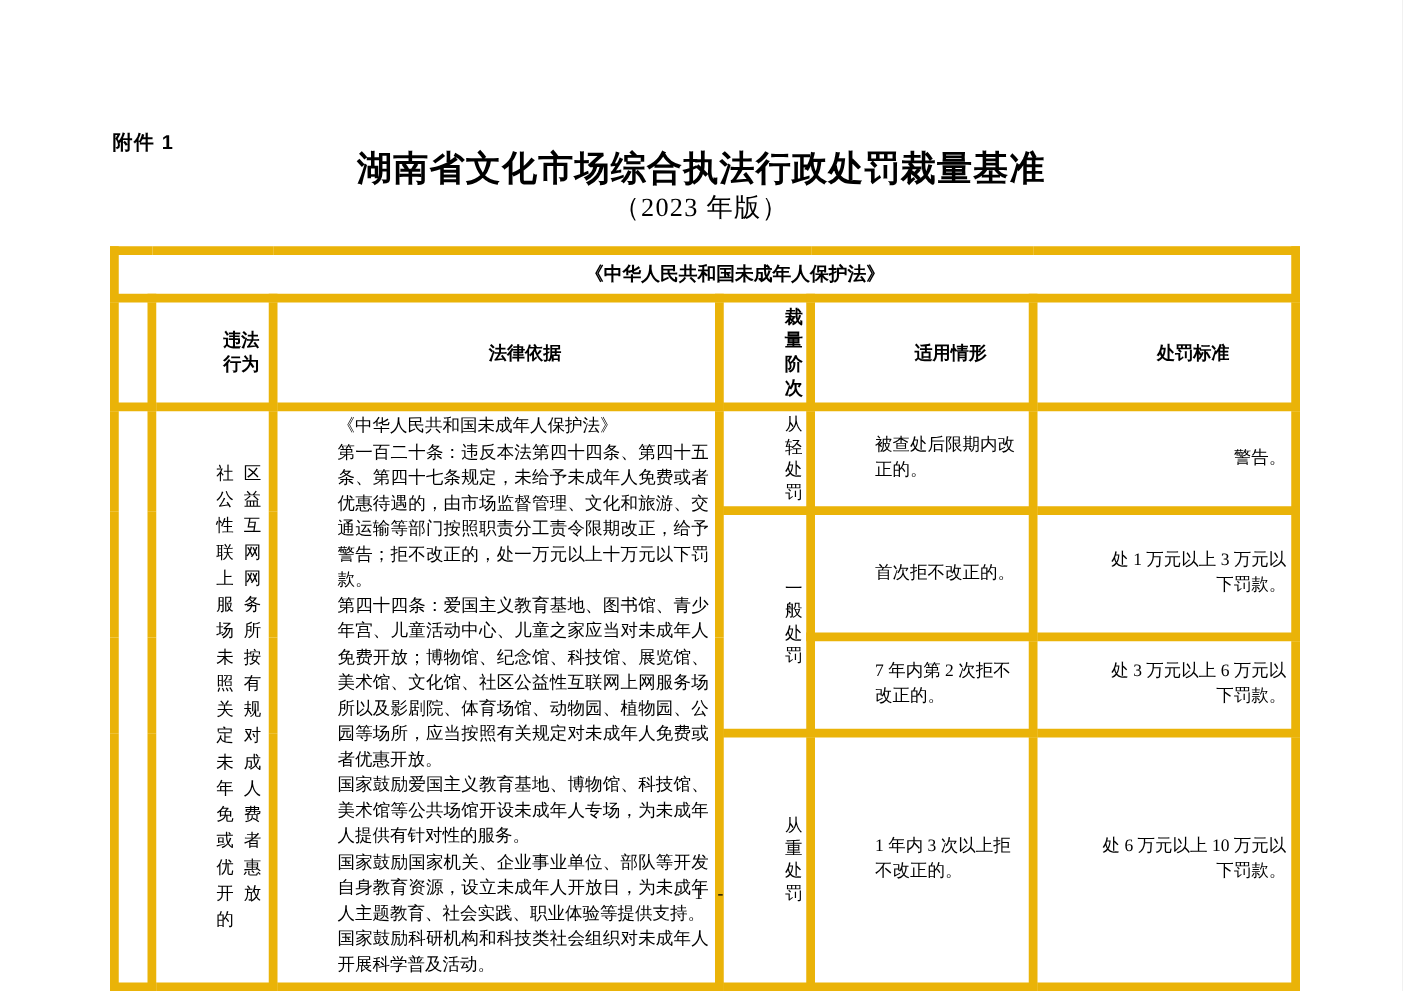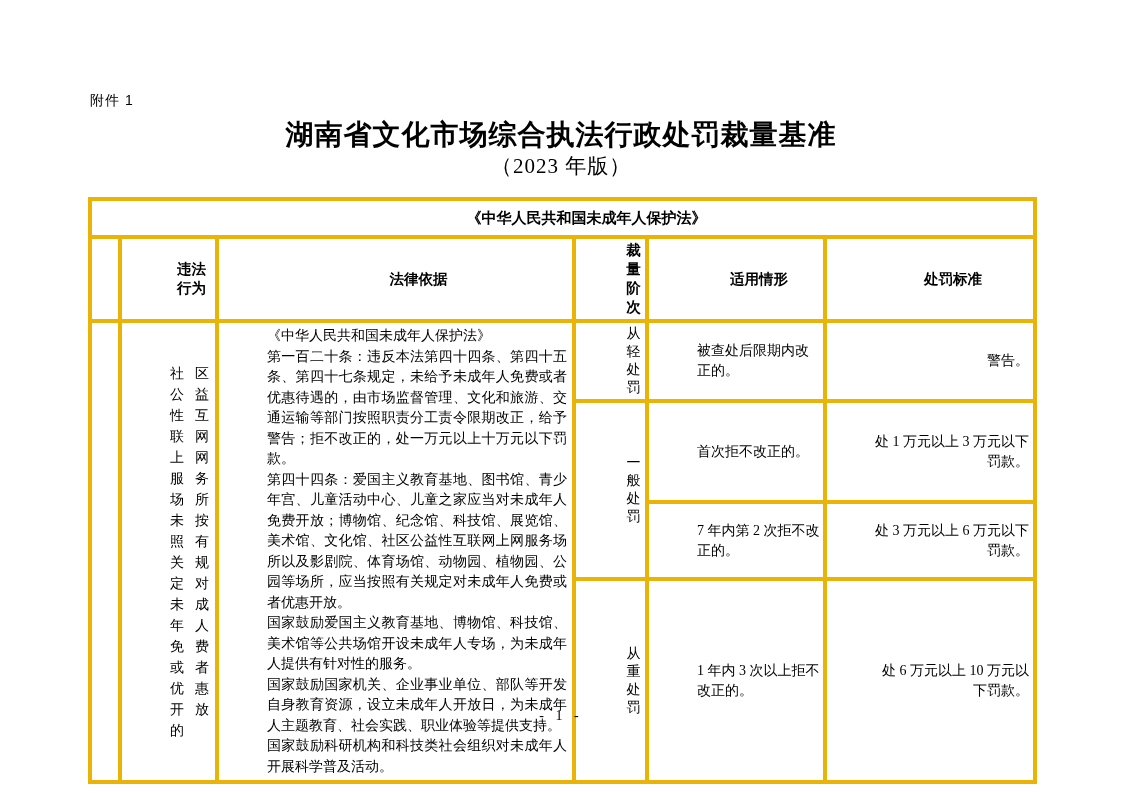--- a/index.html
+++ b/index.html
@@ -9,24 +9,24 @@
     width: 1122px;
     height: 793px;
     background: #ffffff;
     color: #000000;
     font-family: "Liberation Serif", "DejaVu Serif", serif;
     overflow: hidden;
   }
   .attachment-label {
     position: absolute;
     left: 90px;
-    top: 92px;
+    top: 104px;
     font-family: "Liberation Sans", "DejaVu Sans", sans-serif;
-    font-weight: normal;
-    font-size: 14px;
+    font-weight: bold;
+    font-size: 16px;
     letter-spacing: 1px;
   }
   .doc-title {
     position: absolute;
     left: 0;
     top: 116px;
     width: 100%;
     text-align: center;
     font-family: "Liberation Sans", "DejaVu Sans", sans-serif;
     font-weight: bold;
@@ -46,21 +46,21 @@
     position: absolute;
     left: 88px;
     top: 197px;
     width: 945px;
     border-collapse: collapse;
     table-layout: fixed;
     border: 2px solid #000;
     font-size: 14px;
   }
   table.law-table td {
-    border: 4px solid #eab308;
+    border: 7px solid #eab308;
     vertical-align: middle;
     overflow: hidden;
     padding-left: 48px;
   }
   .r-law  { height: 38px; }
   .r-head { height: 45px; }
   .r-t1   { height: 58px; }
   .r-t2   { height: 77px; }
   .r-t3   { height: 77px; }
   .r-t4   { height: 203px; }

